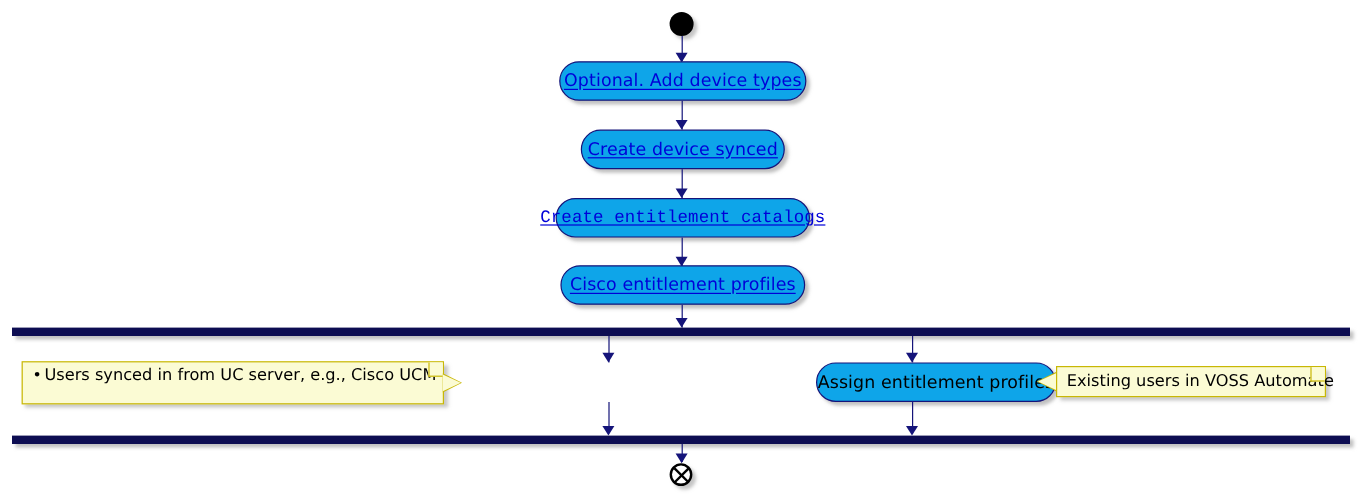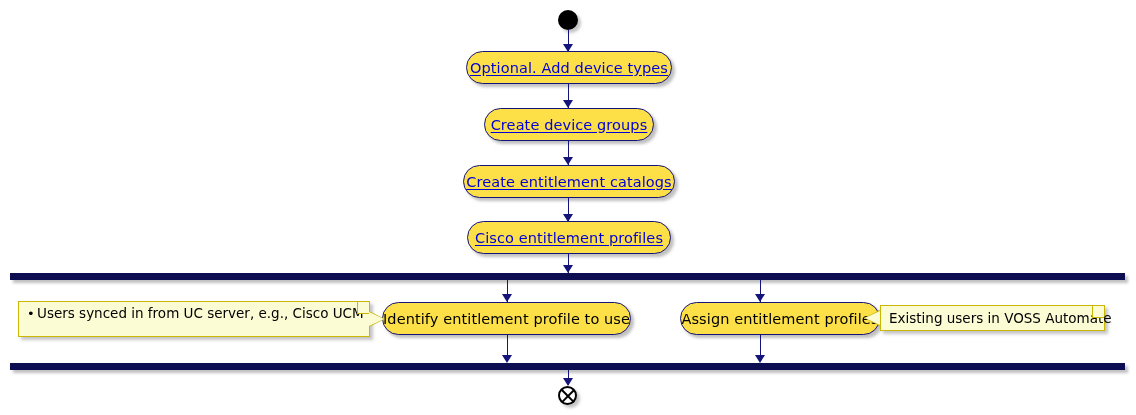--- a/index.html
+++ b/index.html
@@ -18,21 +18,21 @@
     position: absolute;
     left: 0; top: 0;
     width: 1136px;
     height: 415px;
   }
   .node {
     position: absolute;
     box-sizing: border-box;
     border: 1.3px solid #15147A;
     border-radius: 17px;
-    background: #fde047;
+    background: #0ea5e9;
     box-shadow: 3px 3px 3px rgba(140,140,140,0.55);
     display: flex;
     align-items: center;
     justify-content: center;
     white-space: nowrap;
   }
   .node .label {
     font-size: 14.5px;
     color: #000000;
     letter-spacing: 0.1px;
@@ -159,48 +159,45 @@
   <div class="conn" style="left:567.5px; top:30px; height:21px;"></div>
   <div class="arrowhead" style="left:563px; top:44px;"></div>
 
   <div class="node link" style="left:466px; top:51px; width:206px; height:33px;">
     <span class="label">Optional. Add device types</span>
   </div>
   <div class="conn" style="left:567.5px; top:84px; height:24px;"></div>
   <div class="arrowhead" style="left:563px; top:100px;"></div>
 
   <div class="node link" style="left:484px; top:108px; width:170px; height:33px;">
-    <span class="label">Create device groups</span>
+    <span class="label">Create device synced</span>
   </div>
   <div class="conn" style="left:567.5px; top:141px; height:24px;"></div>
   <div class="arrowhead" style="left:563px; top:157px;"></div>
 
-  <div class="node link" style="left:463px; top:165px; width:212px; height:33px;">
+  <div class="node link" style="left:463px; top:165px; width:212px; height:33px;font-family:Liberation Mono, monospace;">
     <span class="label">Create entitlement catalogs</span>
   </div>
   <div class="conn" style="left:567.5px; top:198px; height:24px;"></div>
   <div class="arrowhead" style="left:563px; top:214px;"></div>
 
   <div class="node link" style="left:467px; top:221px; width:204px; height:33px;">
     <span class="label">Cisco entitlement profiles</span>
   </div>
   <div class="conn" style="left:567.5px; top:254px; height:19px;"></div>
   <div class="arrowhead" style="left:563px; top:265px;"></div>
 
   <div class="bar" style="left:10px; top:273px; width:1115px; height:7px;"></div>
 
   <div class="conn" style="left:506.5px; top:280px; height:22px;"></div>
   <div class="arrowhead" style="left:502px; top:294px;"></div>
 
   <div class="conn" style="left:759.5px; top:280px; height:22px;"></div>
   <div class="arrowhead" style="left:755px; top:294px;"></div>
 
-  <div class="node" style="left:382px; top:302px; width:249px; height:33px;">
-    <span class="label">Identify entitlement profile to use</span>
-  </div>
 
   <div class="node" style="left:680px; top:302px; width:200px; height:33px;">
     <span class="label">Assign entitlement profiles</span>
   </div>
 
   <div class="note" style="left:18px; top:301px; width:352px; height:36px;">
     <div class="fold"></div>
     <ul style="padding:2px 0 0 8px;">
       <li>Users synced in from UC server, e.g., Cisco UCM</li>
     </ul>

